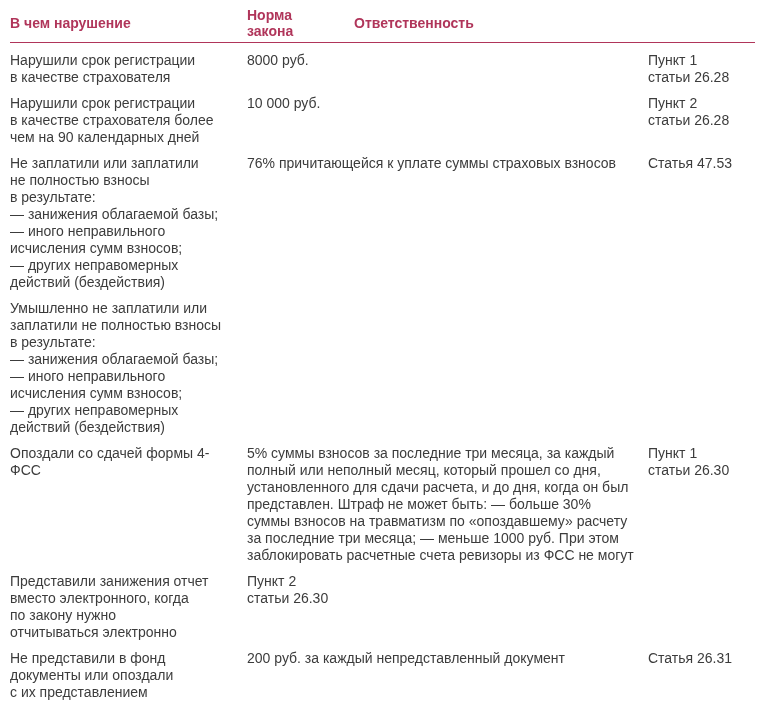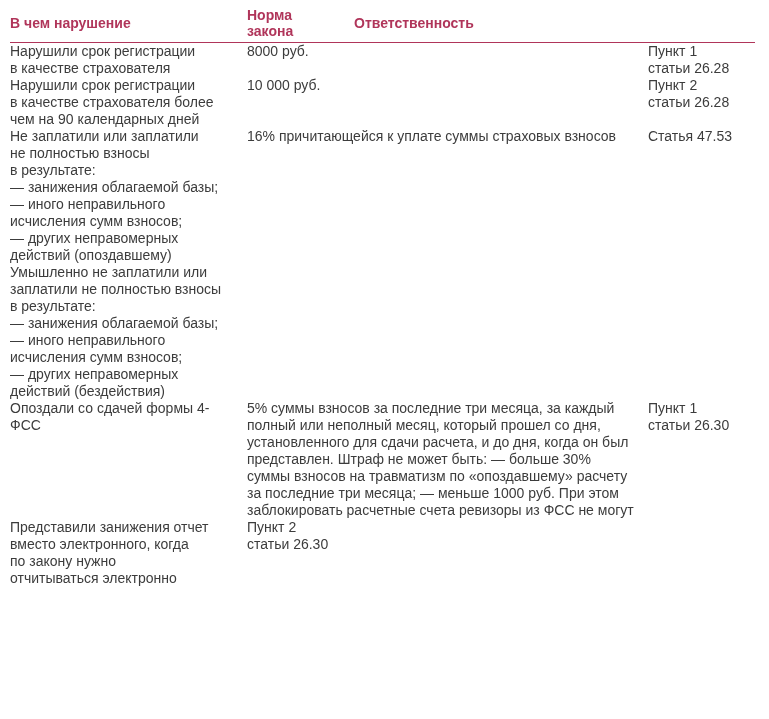--- a/index.html
+++ b/index.html
@@ -30,21 +30,21 @@
     border-bottom: 1px solid var(--accent, #b0355a);
   }
   .hcell {
     font-weight: bold;
     color: var(--accent, #b0355a);
     line-height: 16px;
   }
   .row {
     display: flex;
     align-items: flex-start;
-    margin-top: 0;
+    margin-top: 9px;
   }
   .cell {
     white-space: pre-line;
     box-sizing: border-box;
   }
   .c1 { width: 237px; padding-right: 12px; }
   .c2 { width: 401px; padding-right: 12px; }
   .c3 { width: 107px; }
 </style>
 </head>
@@ -75,22 +75,22 @@
 статьи 26.28</div>
         </div>
         <div class="row">
           <div class="cell c1">Не заплатили или заплатили
 не полностью взносы
 в результате:
 — занижения облагаемой базы;
 — иного неправильного
 исчисления сумм взносов;
 — других неправомерных
-действий (опоздавшему)</div>
-          <div class="cell c2">16% причитающейся к уплате суммы страховых взносов</div>
+действий (бездействия)</div>
+          <div class="cell c2">76% причитающейся к уплате суммы страховых взносов</div>
           <div class="cell c3">Статья 47.53</div>
         </div>
         <div class="row">
           <div class="cell c1">Умышленно не заплатили или
 заплатили не полностью взносы
 в результате:
 — занижения облагаемой базы;
 — иного неправильного
 исчисления сумм взносов;
 — других неправомерных
@@ -105,15 +105,22 @@
 статьи 26.30</div>
         </div>
         <div class="row">
           <div class="cell c1">Представили занижения отчет
 вместо электронного, когда
 по закону нужно
 отчитываться электронно</div>
           <div class="cell c3">Пункт 2
 статьи 26.30</div>
         </div>
+        <div class="row">
+          <div class="cell c1">Не представили в фонд
+документы или опоздали
+с их представлением</div>
+          <div class="cell c2">200 руб. за каждый непредставленный документ</div>
+          <div class="cell c3">Статья 26.31</div>
+        </div>
       </div>
   </div>
 </div>
 
 </body></html>

